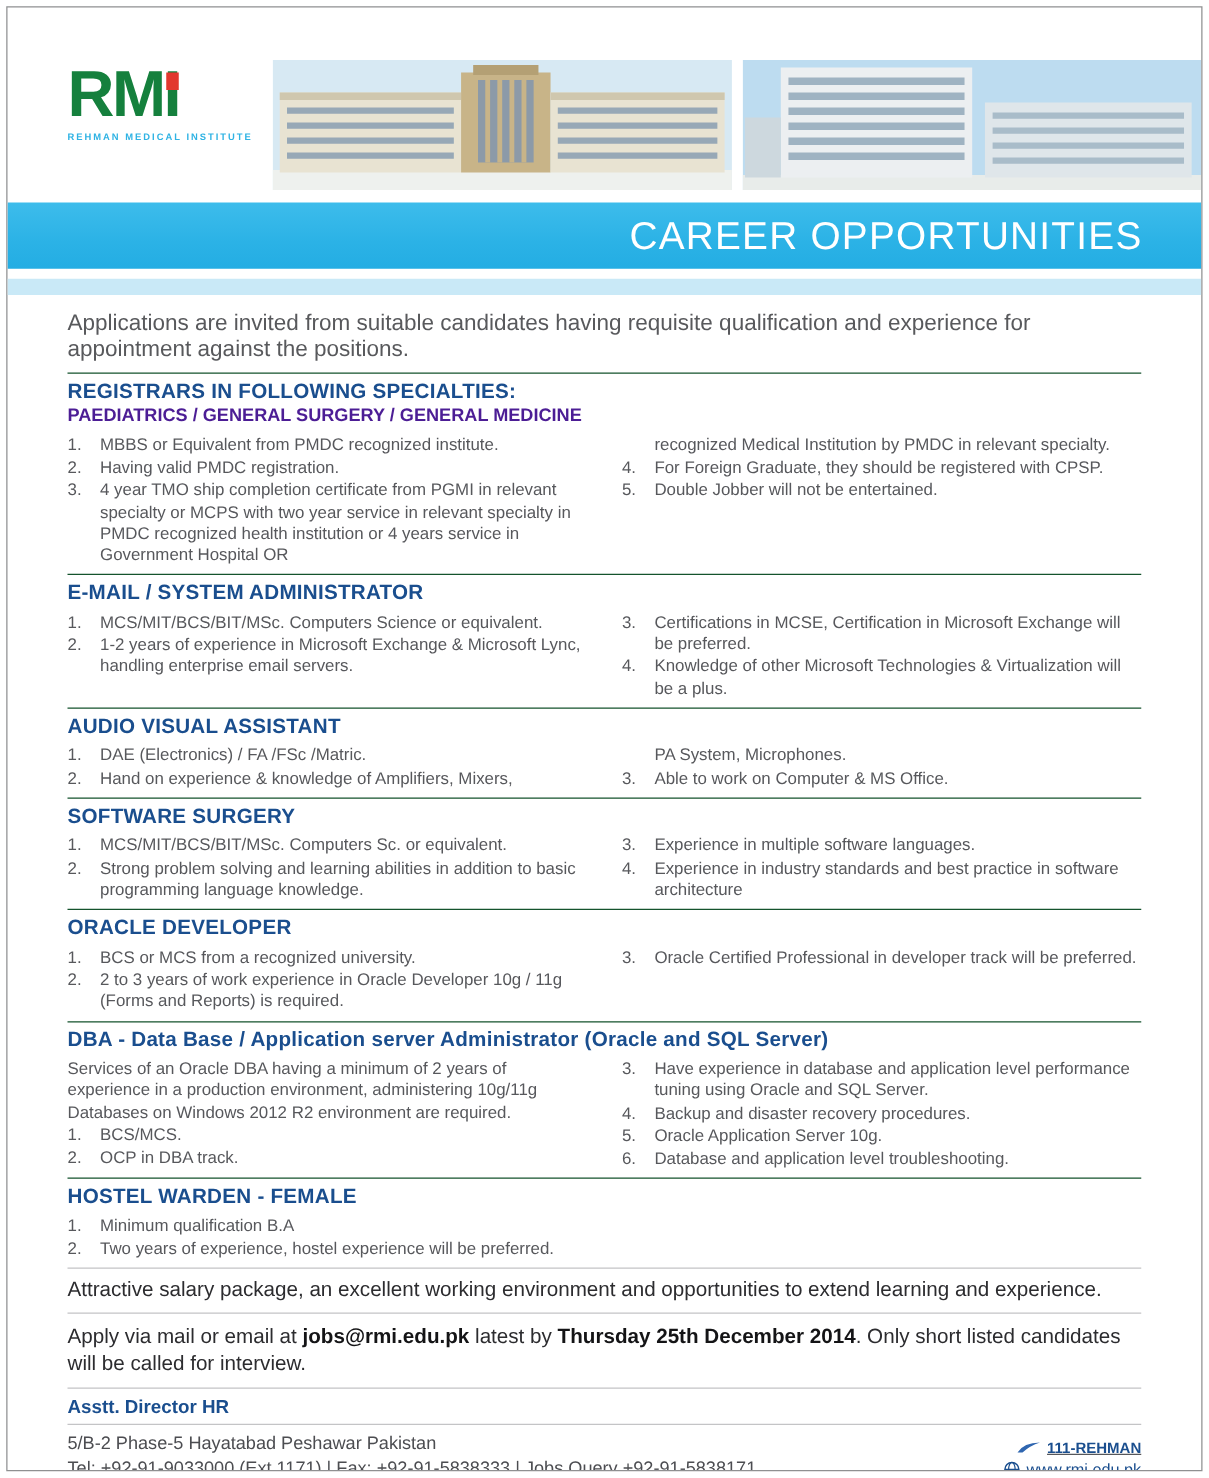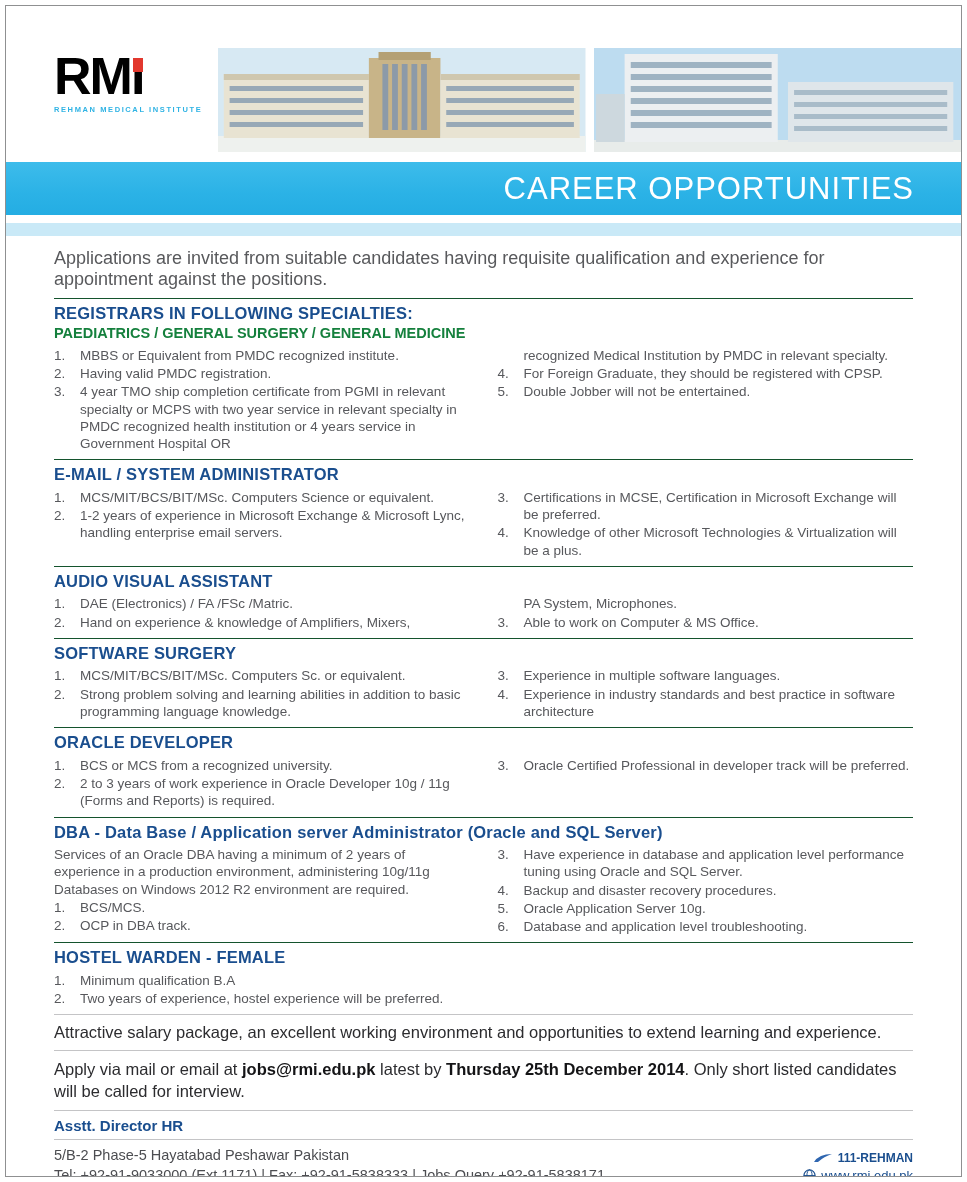--- a/index.html
+++ b/index.html
@@ -12,21 +12,21 @@
   .page {
     margin:5px; height:1172px;
     border:1px solid #8f9091;
     background:#ffffff;
     overflow:hidden;
   }
 
   
   .header { display:flex; align-items:flex-start; padding:42px 0 0 48px; gap:14px; }
   .logo { flex:0 0 150px; padding-top:4px; }
-  .logo-text { font-size:52px; font-weight:bold; color:#000000; letter-spacing:-2px; line-height:0.95; position:relative; }
+  .logo-text { font-size:52px; font-weight:bold; color:#15803d; letter-spacing:-2px; line-height:0.95; position:relative; }
   .logo-i { position:relative; display:inline-block; }
   .logo-red { position:absolute; top:6px; left:2px; width:10px; height:14px; background:#e2382e; }
   .logo-tagline { margin-top:4px; font-size:7.5px; letter-spacing:1.6px; color:#2fb3e4; font-weight:bold; }
   .photos { flex:1; display:flex; gap:8px; height:104px; }
   .photo { flex:1; overflow:hidden; }
   .photo svg { display:block; width:100%; height:100%; }
 
   
   .banner {
     margin-top:10px; height:53px;
@@ -36,40 +36,40 @@
   }
   .banner-title { color:#ffffff; font-size:31px; font-weight:400; letter-spacing:1px; }
   .substrip { margin-top:8px; height:13px; background:#c9e9f7; }
 
   
   .content { padding:0 48px; }
   .intro { margin-top:12px; padding-bottom:8px; font-size:18px; color:#58595c; }
 
   .section { border-top:1px solid #14532d; padding:5px 0 6px; }
   .sec-title { color:#1a4e8e; font-size:16.5px; font-weight:bold; letter-spacing:0.2px; line-height:1.18; }
-  .sec-subtitle { color:#15803d; font-size:14.5px; font-weight:bold; margin-top:2px; line-height:1.2; }
+  .sec-subtitle { color:#4c1d95; font-size:14.5px; font-weight:bold; margin-top:2px; line-height:1.2; }
   .cols { display:flex; gap:28px; margin-top:4px; }
   .col { flex:1; min-width:0; }
   .item { display:flex; font-size:13.5px; line-height:1.28; color:#57585c; margin-bottom:1px; }
   .num { flex:0 0 26px; }
   .txt { flex:1; }
   .item.flush { display:block; }
 
   
   .attractive {
     border-top:1px solid #c4c4c6; border-bottom:1px solid #c4c4c6;
     padding:8px 0; font-size:16.5px; color:#2c2c2f;
   }
   .apply { border-bottom:1px solid #c4c4c6; padding:8px 0; font-size:16.5px; color:#2c2c2f; line-height:1.3; }
   .apply b { color:#141416; }
   .signatory { border-bottom:1px solid #c4c4c6; padding:6px 0 5px; color:#1a4e8e; font-weight:bold; font-size:15px; }
   .bottom { display:flex; justify-content:space-between; align-items:flex-start; padding-top:7px; }
   .address { font-size:14.5px; color:#4c4d51; }
   .tel { font-size:14.5px; color:#4c4d51; margin-top:4px; }
-  .rmi-contact { text-align:right; padding-top:4px; }
+  .rmi-contact { text-align:right; padding-top:4px;text-decoration:underline; }
   .uan, .website { display:flex; align-items:center; justify-content:flex-end; gap:5px; color:#1a4e8e; }
   .uan { font-size:12px; font-weight:bold; }
   .website { font-size:13px; margin-top:3px; }
   .icon-svg { display:block; }
 </style>
 </head>
 <body>
 
 <div class="page">
 

